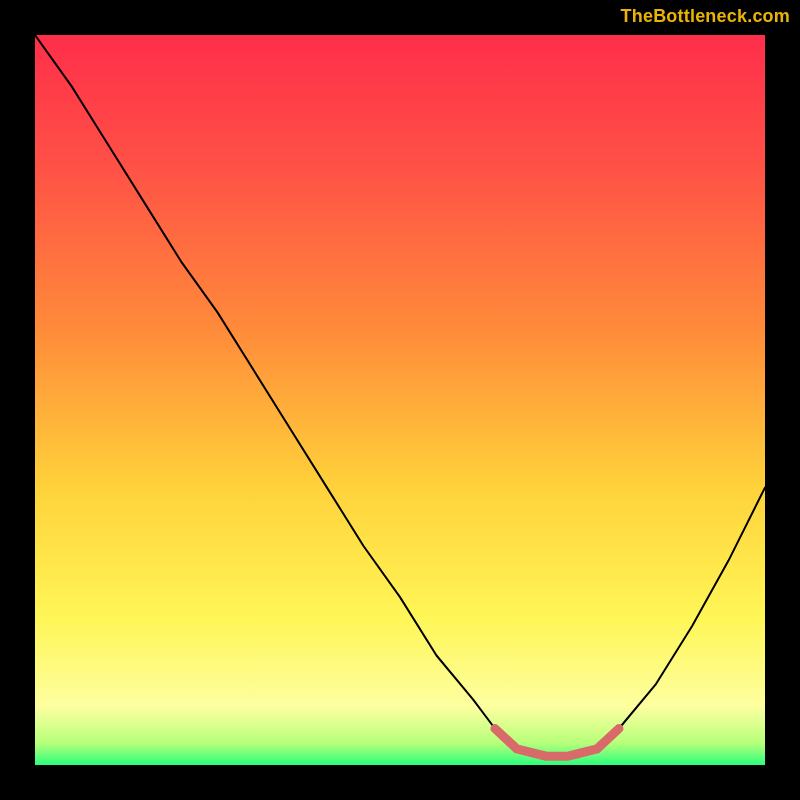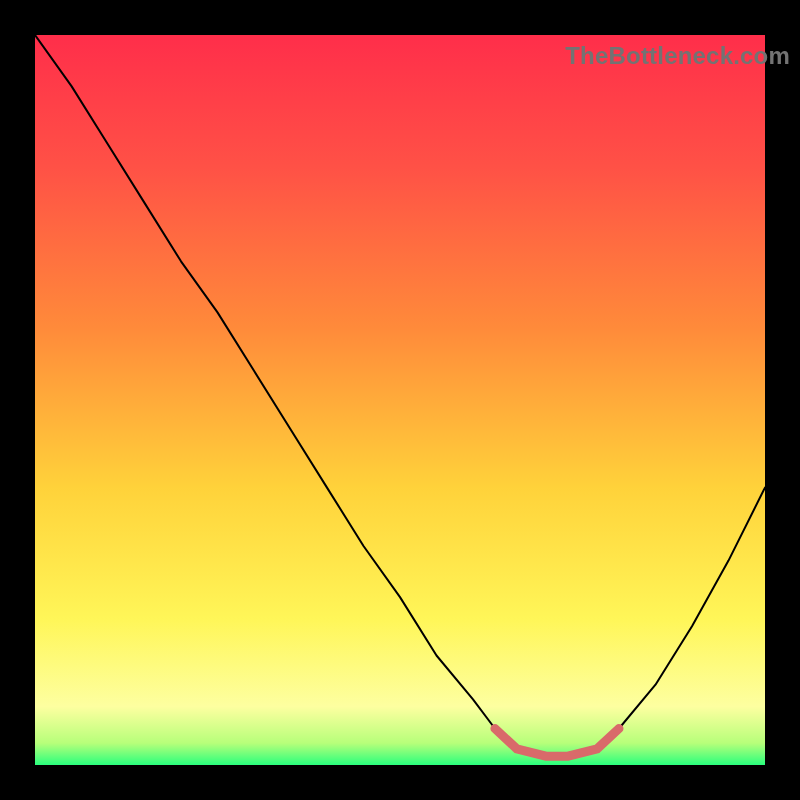--- a/index.html
+++ b/index.html
@@ -3,26 +3,25 @@
 <meta charset="utf-8">
 <style>
   * { margin: 0; padding: 0; box-sizing: border-box; }
   html, body { width: 800px; height: 800px; background: #000; overflow: hidden; }
   .container { position: relative; width: 800px; height: 800px; background: #000; }
   .watermark {
     position: absolute;
     top: 6px;
     right: 10px;
     font-family: Arial, Helvetica, sans-serif;
-    font-size: 24px;
+    font-size: 18px;
     font-weight: 600;
-    color: #737373;
+    color: #eab308;
     letter-spacing: 0.2px;
     z-index: 10;
-    margin-top: 36px;
   }
   .plot-area {
     position: absolute;
     left: 35px;
     top: 35px;
     width: 730px;
     height: 730px;
     overflow: hidden;
   }
   svg.chart { display: block; width: 730px; height: 730px; }

